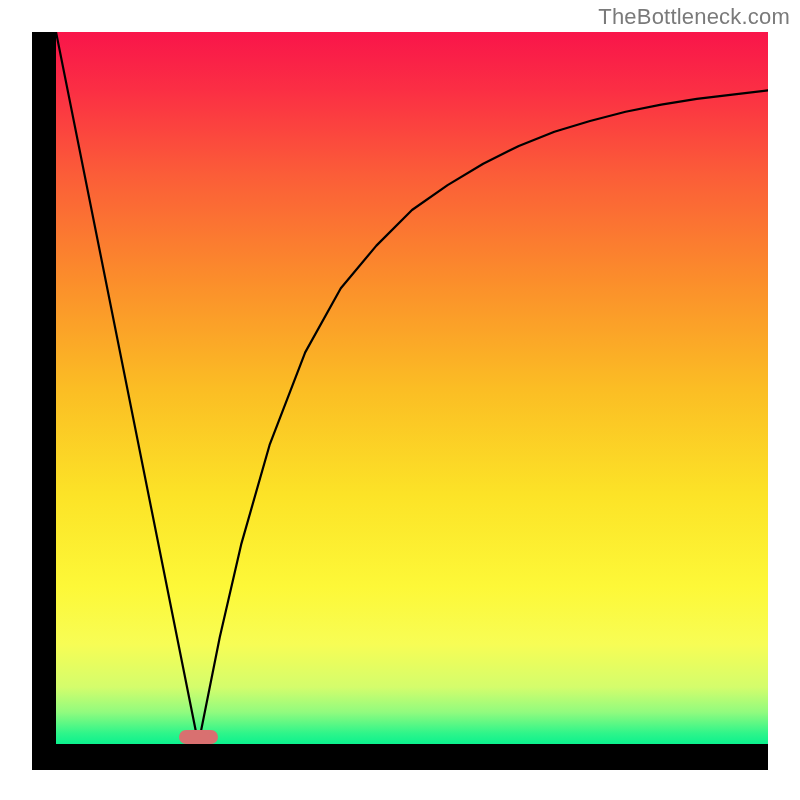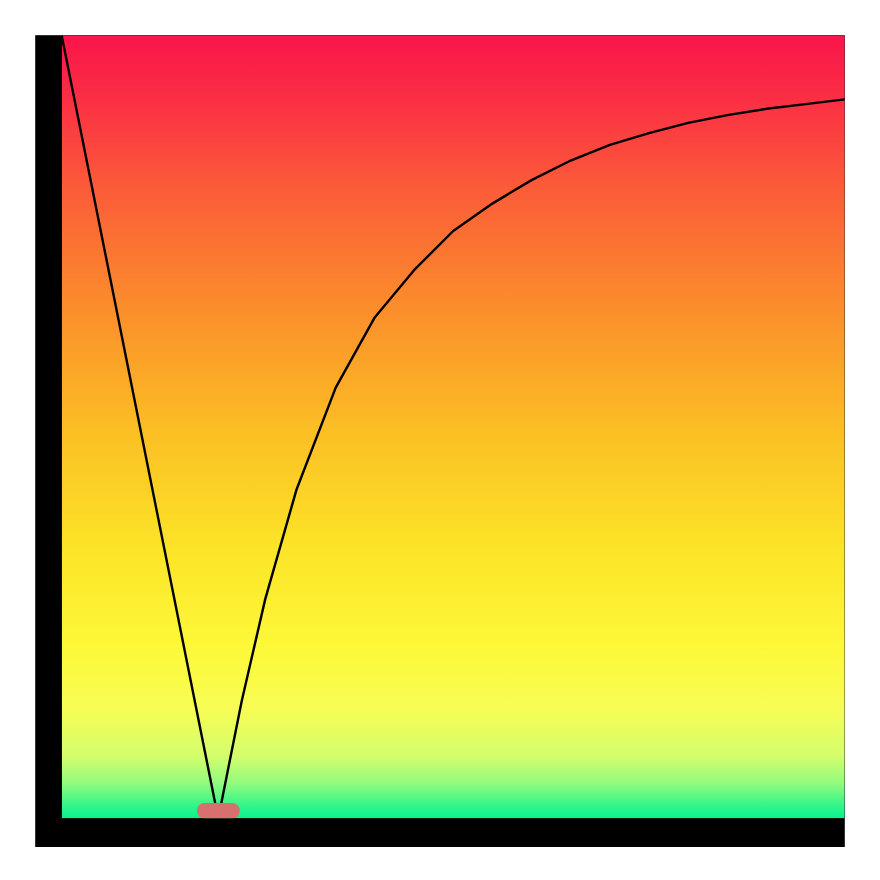--- a/index.html
+++ b/index.html
@@ -52,20 +52,21 @@
     border-radius: 7px;
     background: #d97070;
     bottom: 0;
   }
 </style>
 </head>
 <body>
 
 <div class="frame">
 
+  <div class="attribution">TheBottleneck.com</div>
 
   <div class="outer-border"></div>
 
   <div class="plot-area">
     <svg class="plot-svg" viewBox="0 0 712 712" preserveAspectRatio="none">
       <defs>
         <linearGradient id="bg-grad" x1="0" y1="0" x2="0" y2="1">
             <stop offset="0%" stop-color="#f9154a"></stop>
             <stop offset="8%" stop-color="#fb2e44"></stop>
             <stop offset="20%" stop-color="#fb5d38"></stop>

